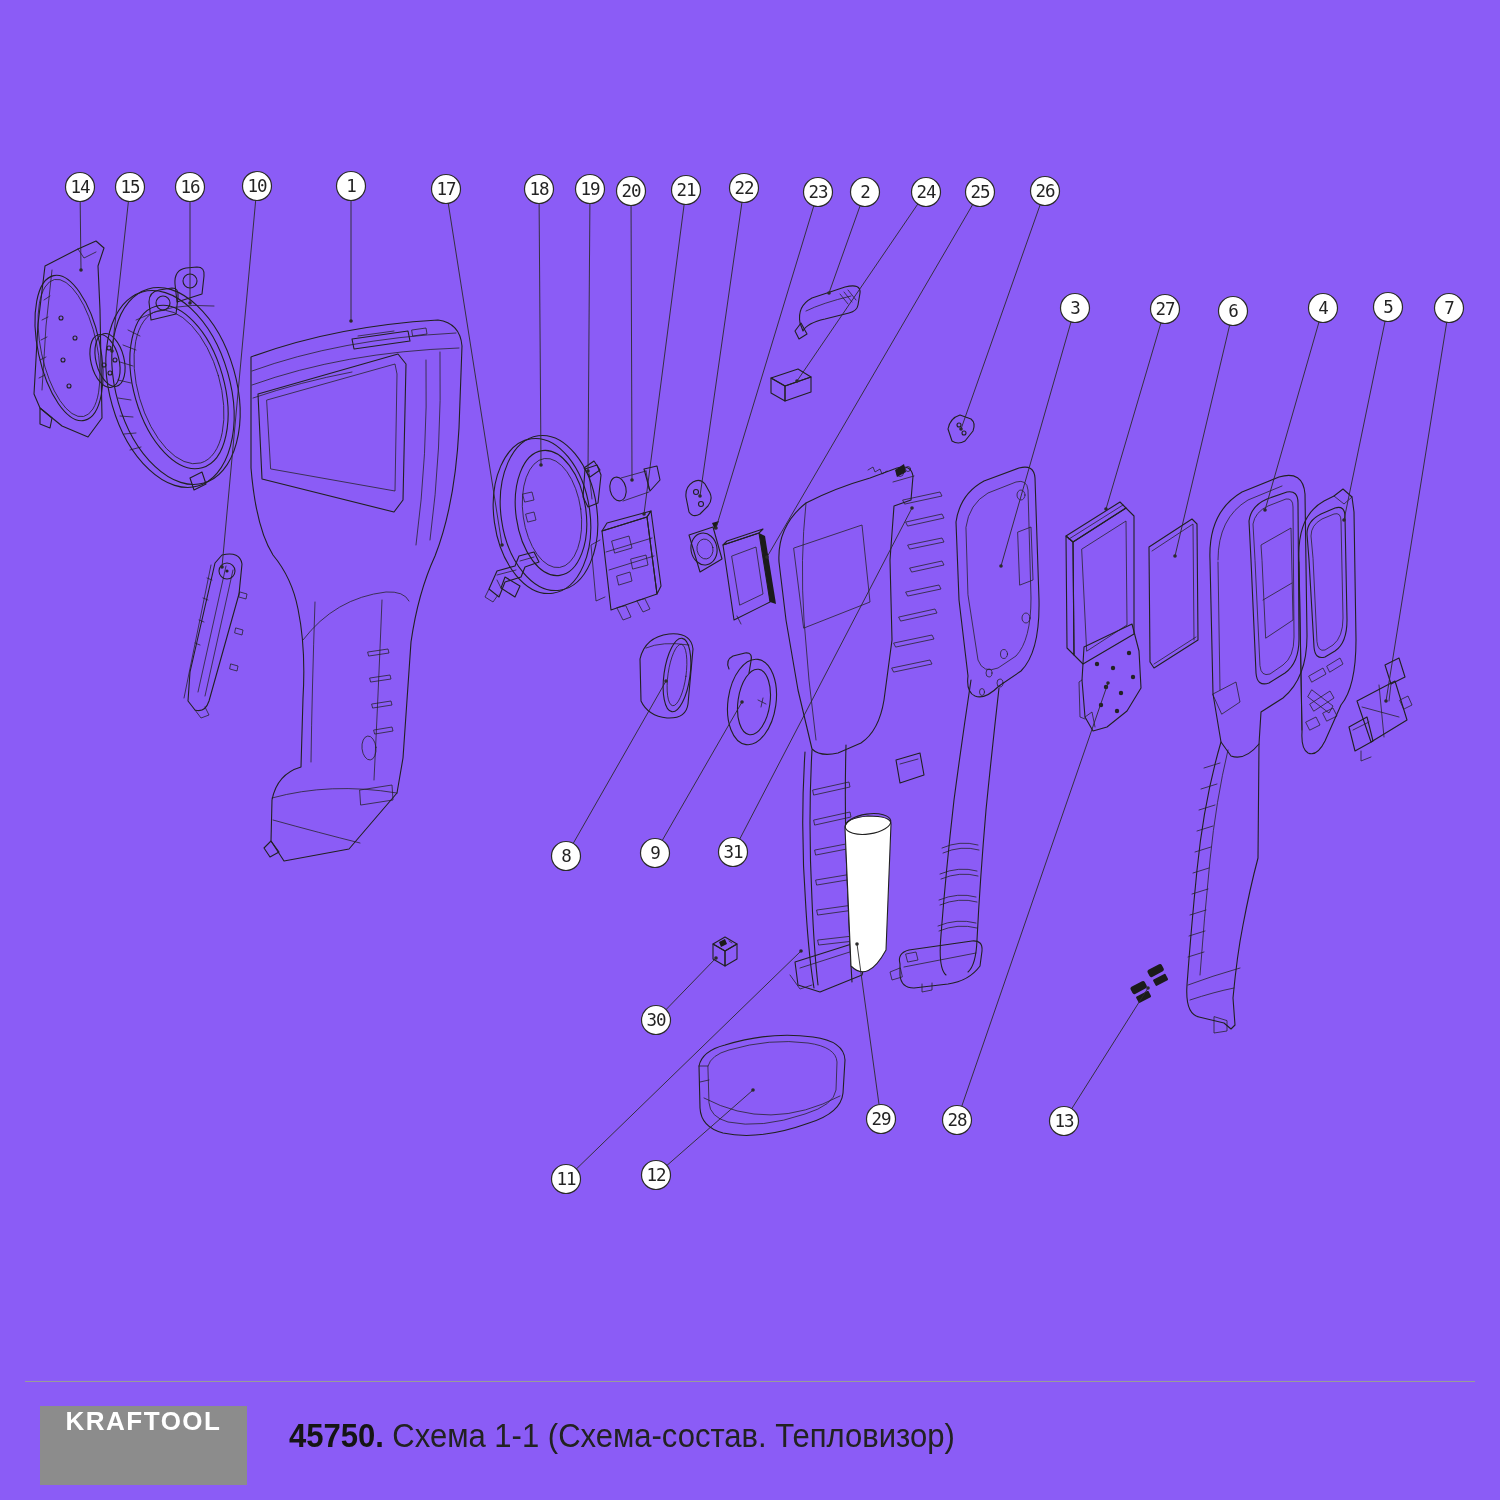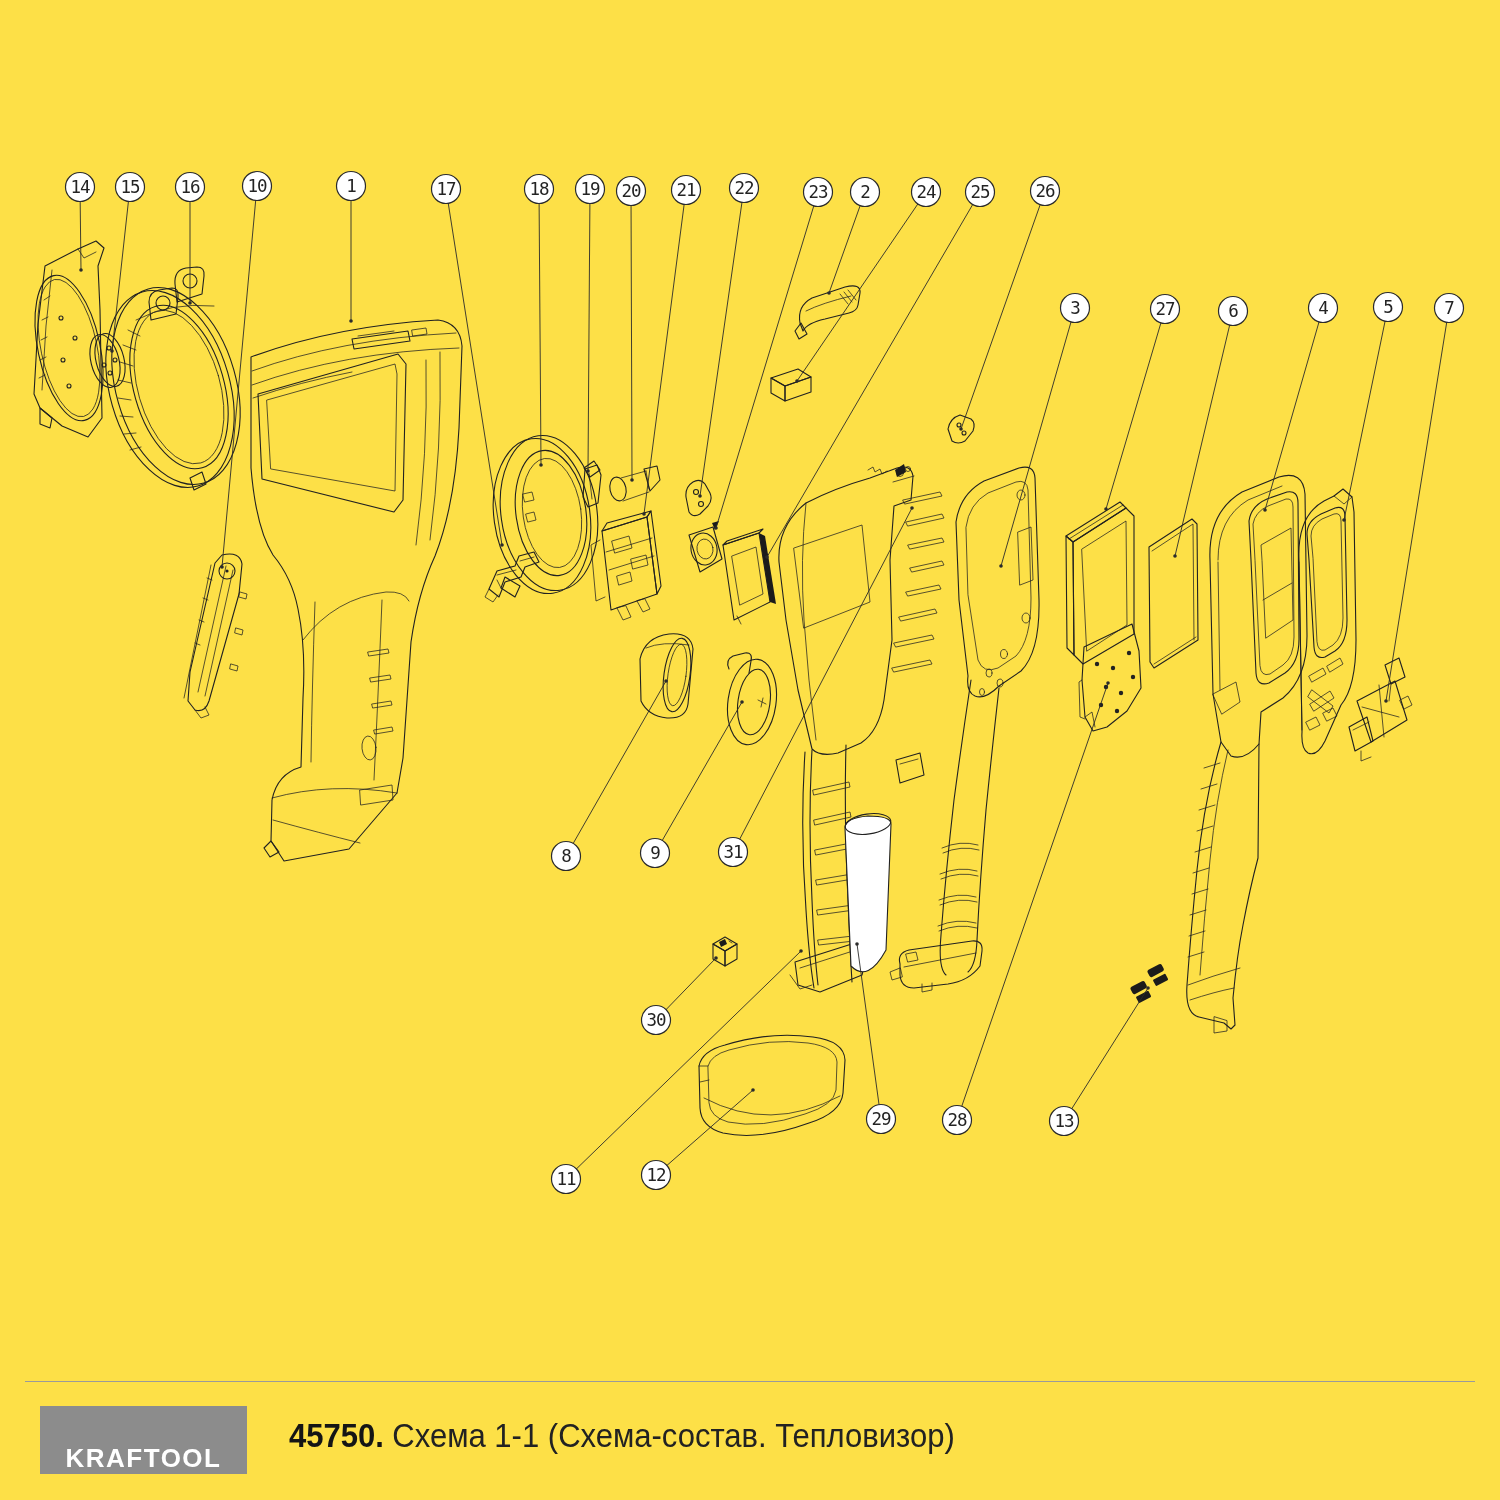--- a/index.html
+++ b/index.html
@@ -1,35 +1,35 @@
 <!DOCTYPE html>
 <html><head>
 <meta charset="utf-8">
 <style>
   html,body{margin:0;padding:0;background:#fff;}
-  .page{position:relative;width:1500px;height:1500px;background:#fde047;overflow:hidden;
+  .page{position:relative;width:1500px;height:1500px;background:#8b5cf6;overflow:hidden;
         font-family:"Liberation Sans",sans-serif;}
   svg.diagram{position:absolute;left:0;top:0;}
   
   .part path,.part ellipse,.part circle,.part rect,.part line,.part polyline{
       fill:none;stroke:#212121;stroke-width:1.1;stroke-linejoin:round;stroke-linecap:round;}
   .part .thin{stroke-width:0.75;}
   .part .solid{fill:#ffffff;}
   .part .dark{fill:#1b1b1b;stroke:none;}
   .part .hole{fill:#222;stroke:none;}
   
   .leader{stroke:#2b2b2b;stroke-width:0.9;fill:none;}
   .dot{fill:#2b2b2b;stroke:none;}
   .bubble{fill:#ffffff;stroke:#2b2b2b;stroke-width:1.2;}
   .bubble-num{font-family:"DejaVu Sans Mono",monospace;font-size:17.5px;fill:#232323;
       text-anchor:middle;letter-spacing:-1px;}
   
   .divider{position:absolute;left:25px;top:1381px;width:1450px;height:1px;background:#9a9a9a;}
-  .logo{position:absolute;left:40px;top:1406px;width:207px;height:68px;
-        display:flex;align-items:flex-end;justify-content:center;}
+  .logo{position:absolute;left:40px;top:1406px;width:207px;height:79px;
+        display:flex;align-items:flex-start;justify-content:center;}
   .logo-text{font-weight:800;font-size:26px;letter-spacing:1.5px;color:#ffffff;
         font-family:"Liberation Sans",sans-serif;}
   .title{position:absolute;left:289px;top:1417px;white-space:nowrap;color:#151515;
         font-size:33px;transform:scaleX(.94);transform-origin:left center;}
   .title-num{font-weight:700;margin-right:9px;}
   .title-text{font-weight:400;color:#222;}
 </style>
 </head>
 <body>
 

